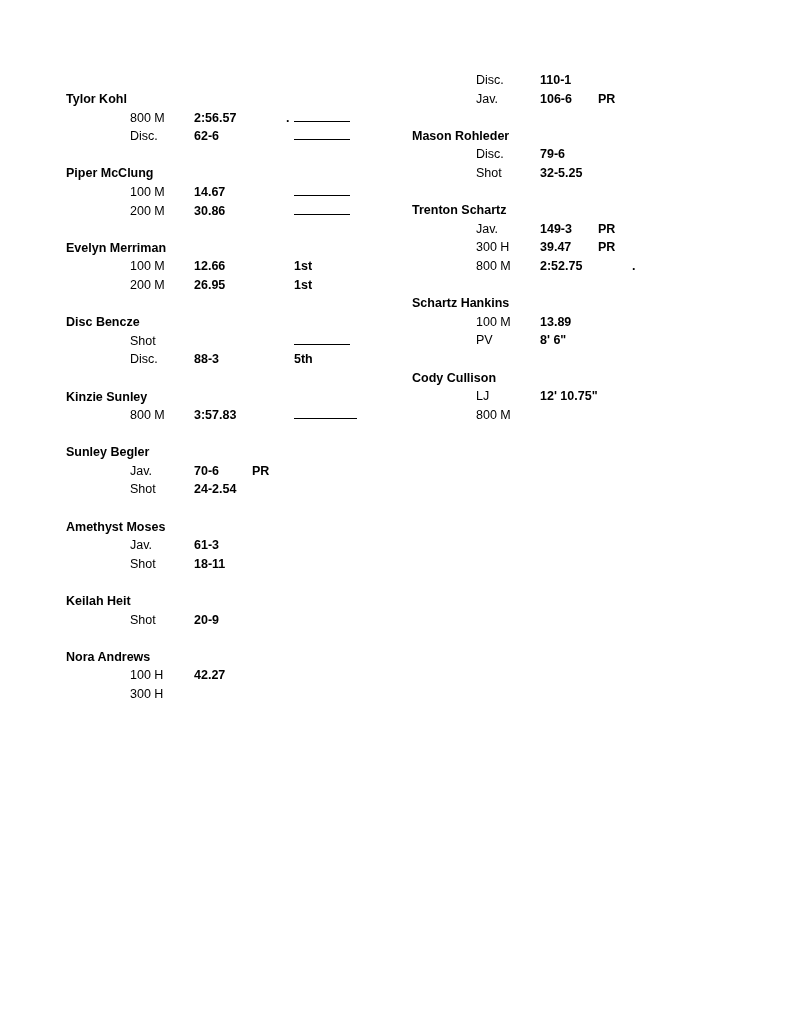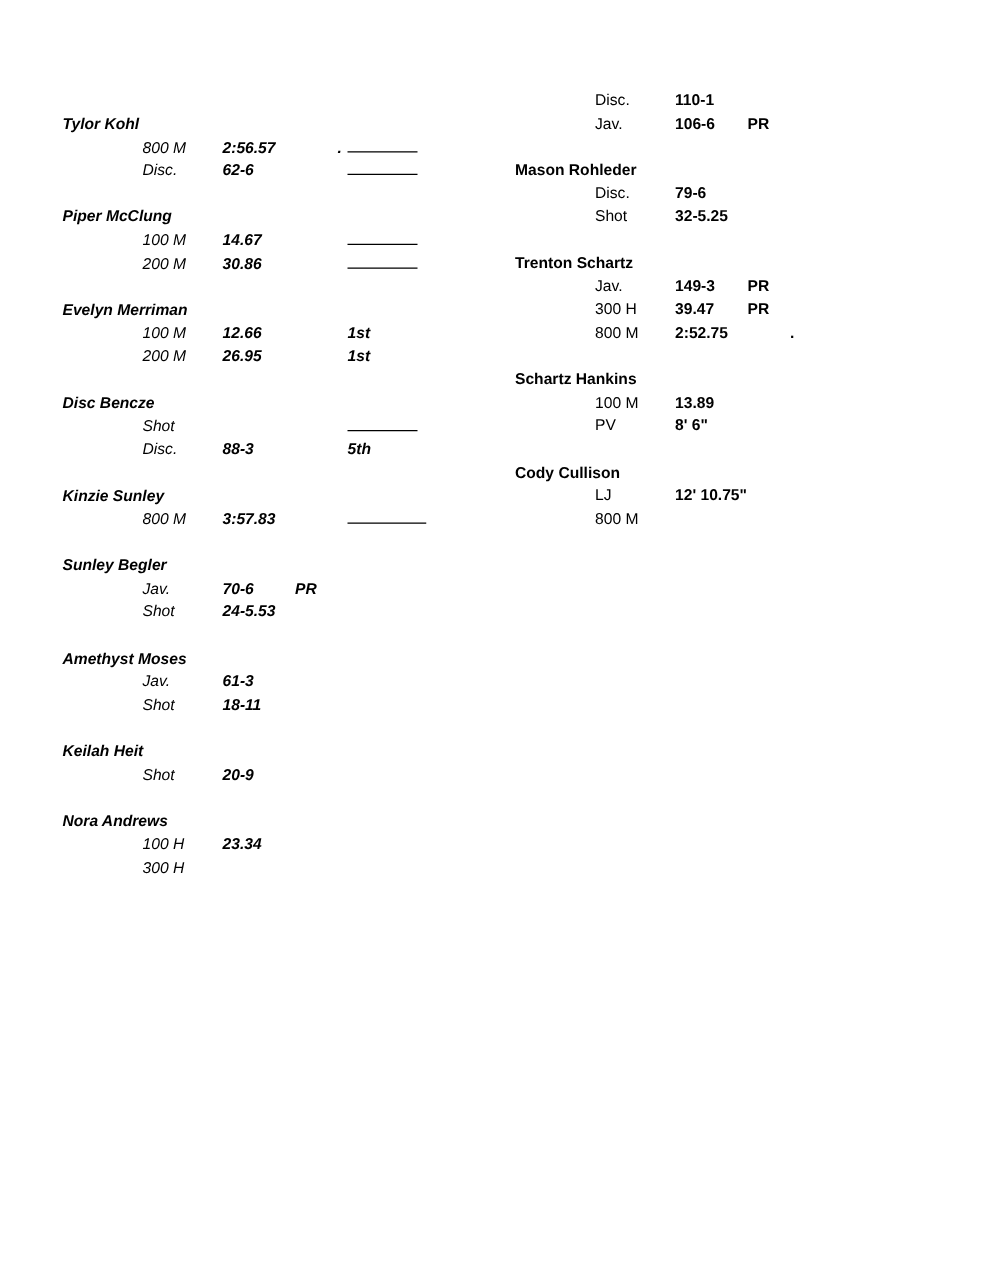--- a/index.html
+++ b/index.html
@@ -1,19 +1,19 @@
 <!DOCTYPE html>
 <html><head>
   <meta charset="utf-8">
   <style>
     html, body { margin: 0; padding: 0; background: #ffffff; }
     body { width: 791px; height: 1024px; position: relative; overflow: hidden;
            font-family: "Liberation Sans", "DejaVu Sans", sans-serif; color: #000; font-size: 12.5px; }
     .col { position: absolute; top: 0; }
-    .col-left { left: 50px; top: 90px; font-style: italic; }
+    .col-left { left: 66px; top: 90px; }
     .col-right { left: 412px; top: 71px; }
     .athlete { margin-bottom: 18.6px; }
     .name { font-weight: bold; height: 18.6px; line-height: 18.6px; white-space: nowrap; }
     .row { position: relative; height: 18.6px; line-height: 18.6px; white-space: nowrap; text-align: center; }
     .event { position: absolute; left: 64px; }
     .event.bold { font-weight: normal; }
     .mark { position: absolute; left: 128px; font-weight: bold; }
     .note { position: absolute; left: 186px; font-weight: bold; }
     .place { position: absolute; left: 228px; font-weight: bold; }
     .blank { position: absolute; left: 228px; top: 12px; width: 56px; border-bottom: 1.3px solid #000; height: 0; }
@@ -93,21 +93,21 @@
 
   <div class="athlete">
     <div class="name">Sunley Begler</div>
     <div class="row">
       <span class="event">Jav.</span>
       <span class="mark">70-6</span>
       <span class="note">PR</span>
     </div>
     <div class="row">
       <span class="event">Shot</span>
-      <span class="mark">24-5.53</span>
+      <span class="mark">24-2.54</span>
     </div>
   </div>
 
   <div class="athlete">
     <div class="name">Amethyst Moses</div>
     <div class="row">
       <span class="event">Jav.</span>
       <span class="mark">61-3</span>
     </div>
     <div class="row">
@@ -121,21 +121,21 @@
     <div class="row">
       <span class="event">Shot</span>
       <span class="mark">20-9</span>
     </div>
   </div>
 
   <div class="athlete">
     <div class="name">Nora Andrews</div>
     <div class="row">
       <span class="event">100 H</span>
-      <span class="mark">23.34</span>
+      <span class="mark">42.27</span>
     </div>
     <div class="row">
       <span class="event">300 H</span>
     </div>
   </div>
 </div>
 
 <div class="col col-right">
 
   <div class="athlete">

